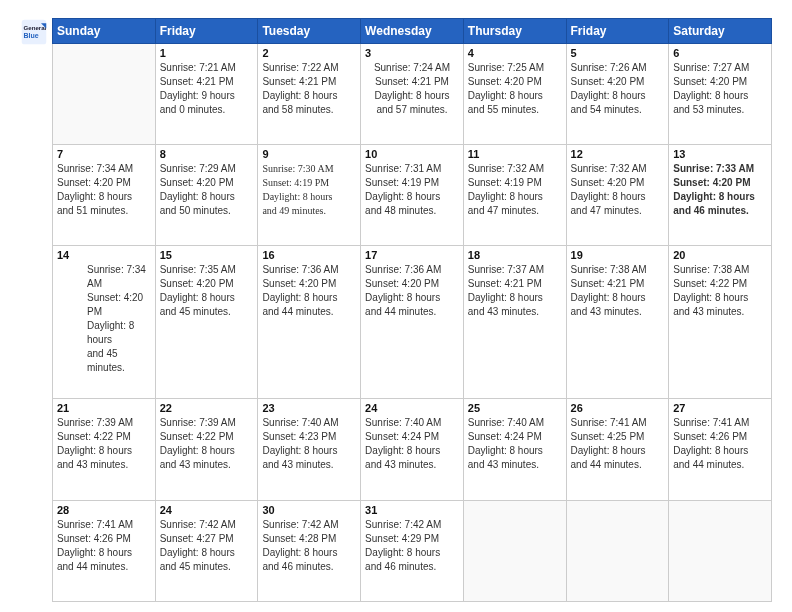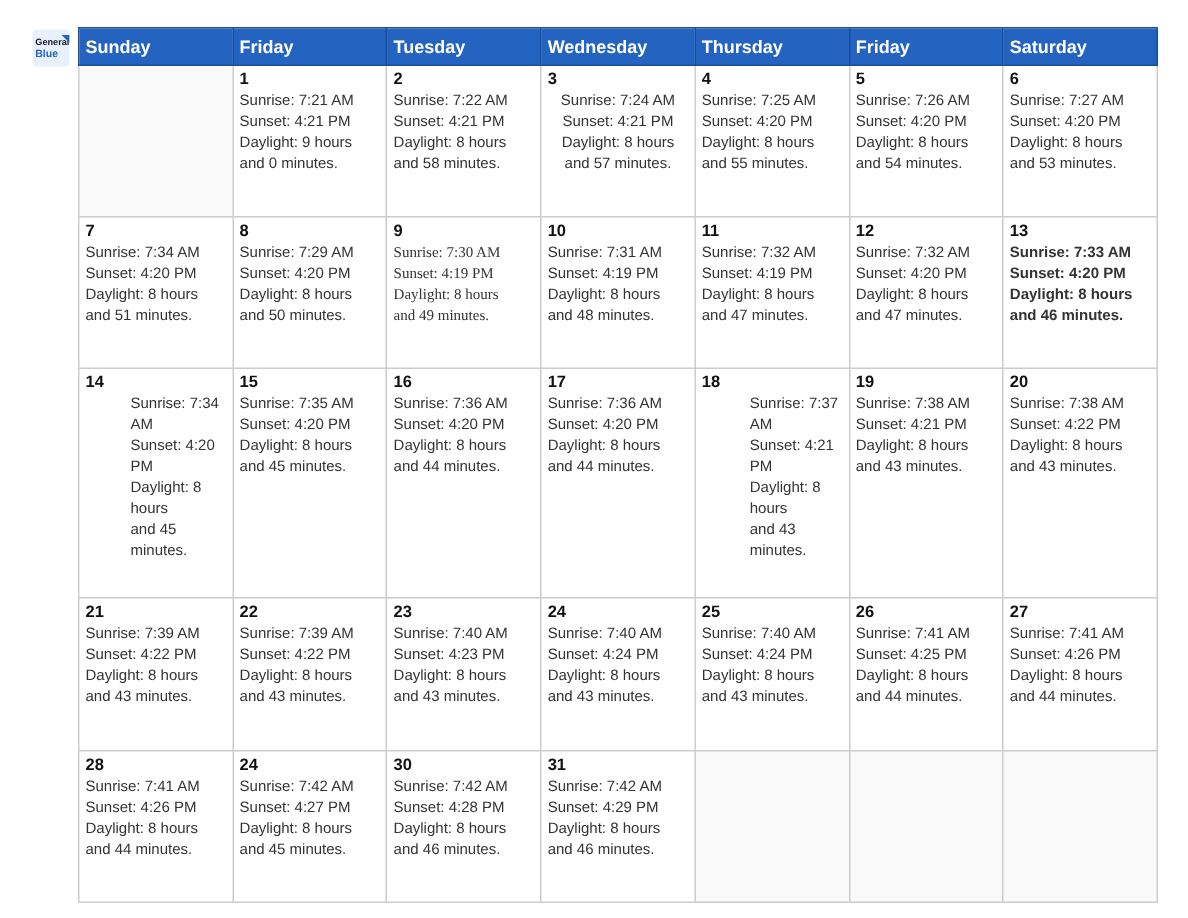--- a/index.html
+++ b/index.html
@@ -246,21 +246,21 @@
           </td>
           <td>
             <div class="day-num">17</div>
             <div class="day-info" style="white-space: pre-line;">Sunrise: 7:36 AM
 Sunset: 4:20 PM
 Daylight: 8 hours
 and 44 minutes.</div>
           </td>
           <td>
             <div class="day-num">18</div>
-            <div class="day-info" style="white-space: pre-line; margin-left: 32px;">Sunrise: 7:37 AM
+            <div class="day-info" style="white-space: pre-line;">Sunrise: 7:37 AM
 Sunset: 4:21 PM
 Daylight: 8 hours
 and 43 minutes.</div>
           </td>
           <td>
             <div class="day-num">19</div>
             <div class="day-info" style="white-space: pre-line;">Sunrise: 7:38 AM
 Sunset: 4:21 PM
 Daylight: 8 hours
 and 43 minutes.</div>

